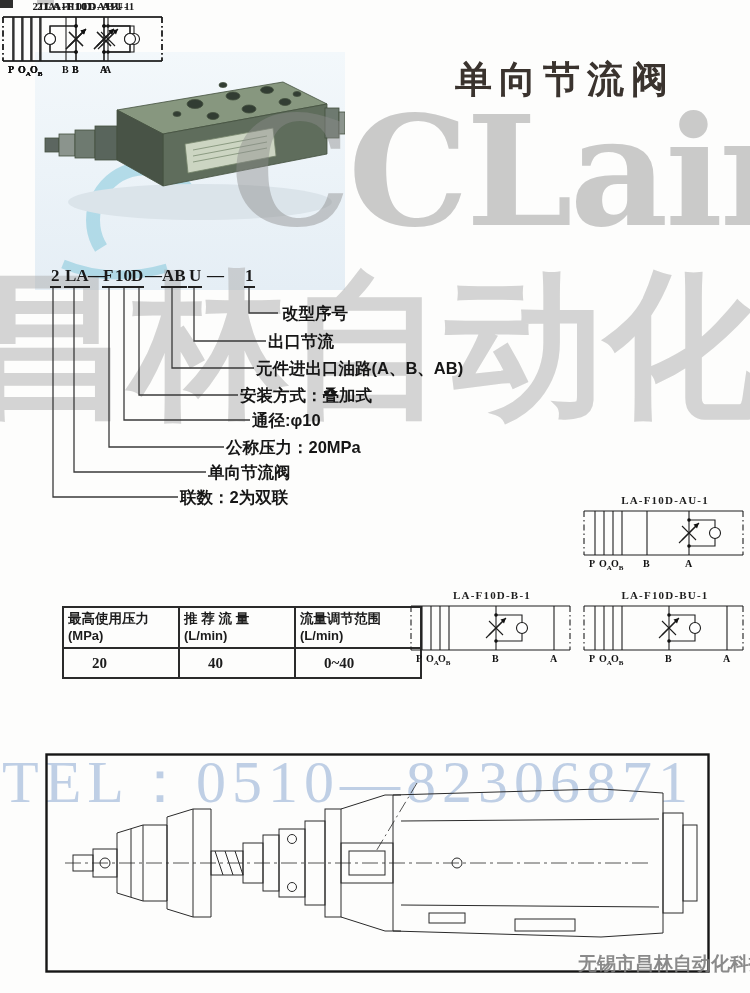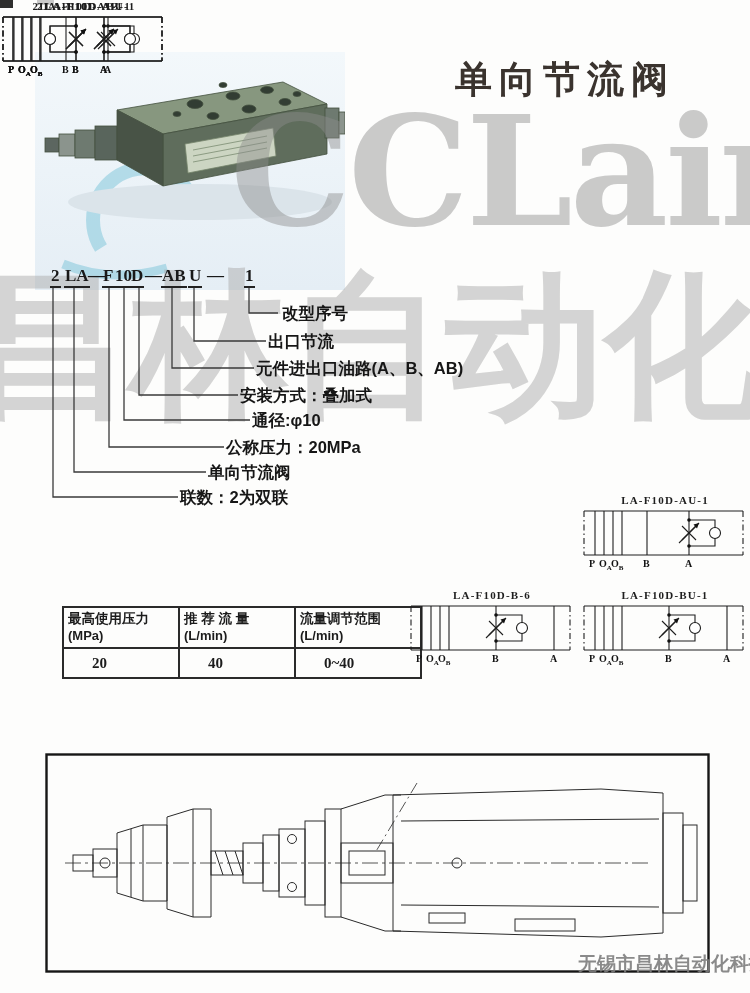--- a/index.html
+++ b/index.html
@@ -116,20 +116,21 @@
       <ellipse cx="188" cy="33" rx="4" ry="2.5" fill="#323d33"></ellipse>
       <polygon points="150,92 238,76 241,104 153,121" fill="#ccd5c2" stroke="#76856c"></polygon>
       <path d="M158,98 L232,84 M158,104 L232,90 M158,110 L232,96" stroke="#7b8b72" fill="none"></path>
       <rect x="290" y="56" width="14" height="30" fill="#6e7a70"></rect>
       <rect x="304" y="60" width="6" height="22" fill="#8b948d"></rect>
     </g>
   </svg>
 
   <div class="abs wm-latin">CCLair</div>
   <div class="abs wm-cn">昌林自动化</div>
+  <div class="abs wm-tel">TEL：0510—82306871</div>
 
   <div class="content">
 
     <div class="abs main-title">单向节流阀</div>
 
 
     <div class="code-row">
         <span class="mc-part u">2</span>
         <span class="mc-part u">LA</span>
         <span class="mc-part">—</span>
@@ -217,21 +218,21 @@
         </svg>
       <div class="ports">
           <span style="left: 8px;">P</span>
           <span style="left: 18px;">O<sub>A</sub></span>
           <span style="left: 30px;">O<sub>B</sub></span>
           <span style="left: 62px;">B</span>
           <span style="left: 104px;">A</span>
         </div>
     </div>
     <div class="symbol">
-      <div class="symbol-label">LA-F10D-B-6</div>
+      <div class="symbol-label">LA-F10D-B-1</div>
       <svg width="165" height="52" viewBox="0 0 165 52">
           <g stroke="#1e1e1e" stroke-width="1.1" fill="none">
             <line x1="3" y1="4" x2="162" y2="4"></line>
             <line x1="3" y1="48" x2="162" y2="48"></line>
             <line x1="3" y1="4" x2="3" y2="48" stroke-dasharray="6 3 1.5 3"></line>
             <line x1="162" y1="4" x2="162" y2="48" stroke-dasharray="6 3 1.5 3"></line>
             <line x1="14" y1="4" x2="14" y2="48"></line>
             <line x1="23" y1="4" x2="23" y2="48"></line>
             <line x1="32" y1="4" x2="32" y2="48"></line>
             <line x1="41" y1="4" x2="41" y2="48"></line>

